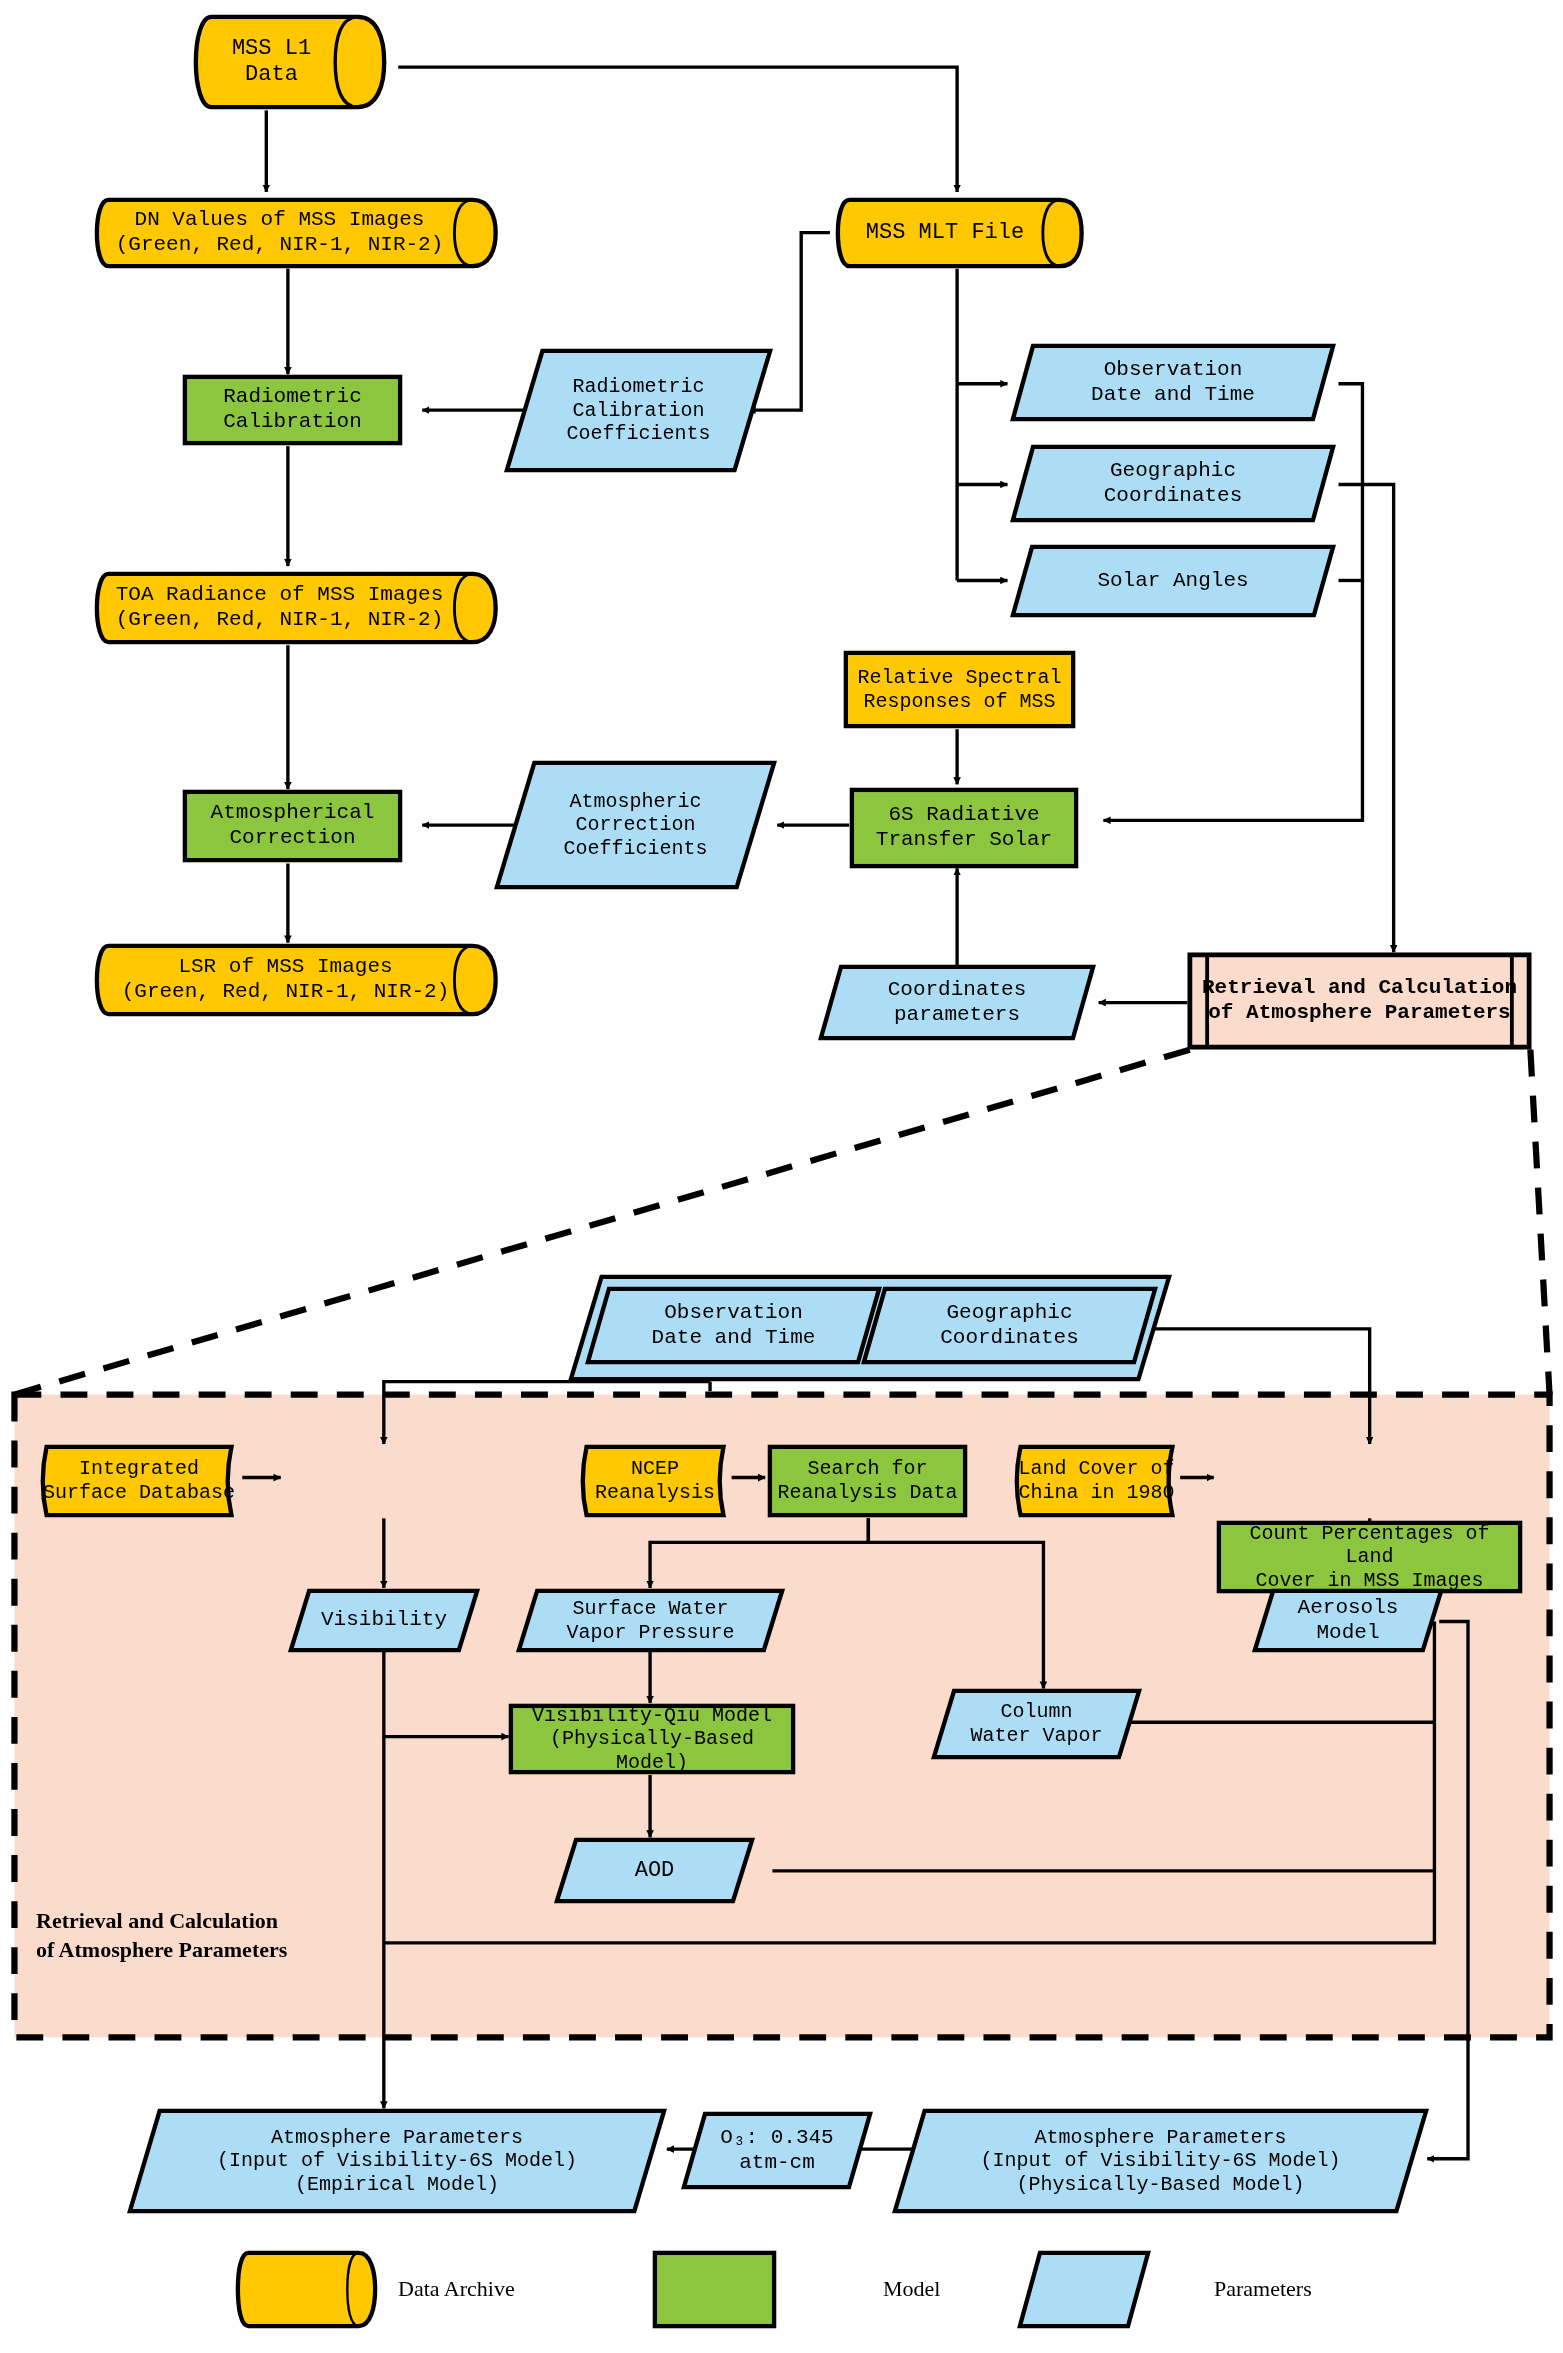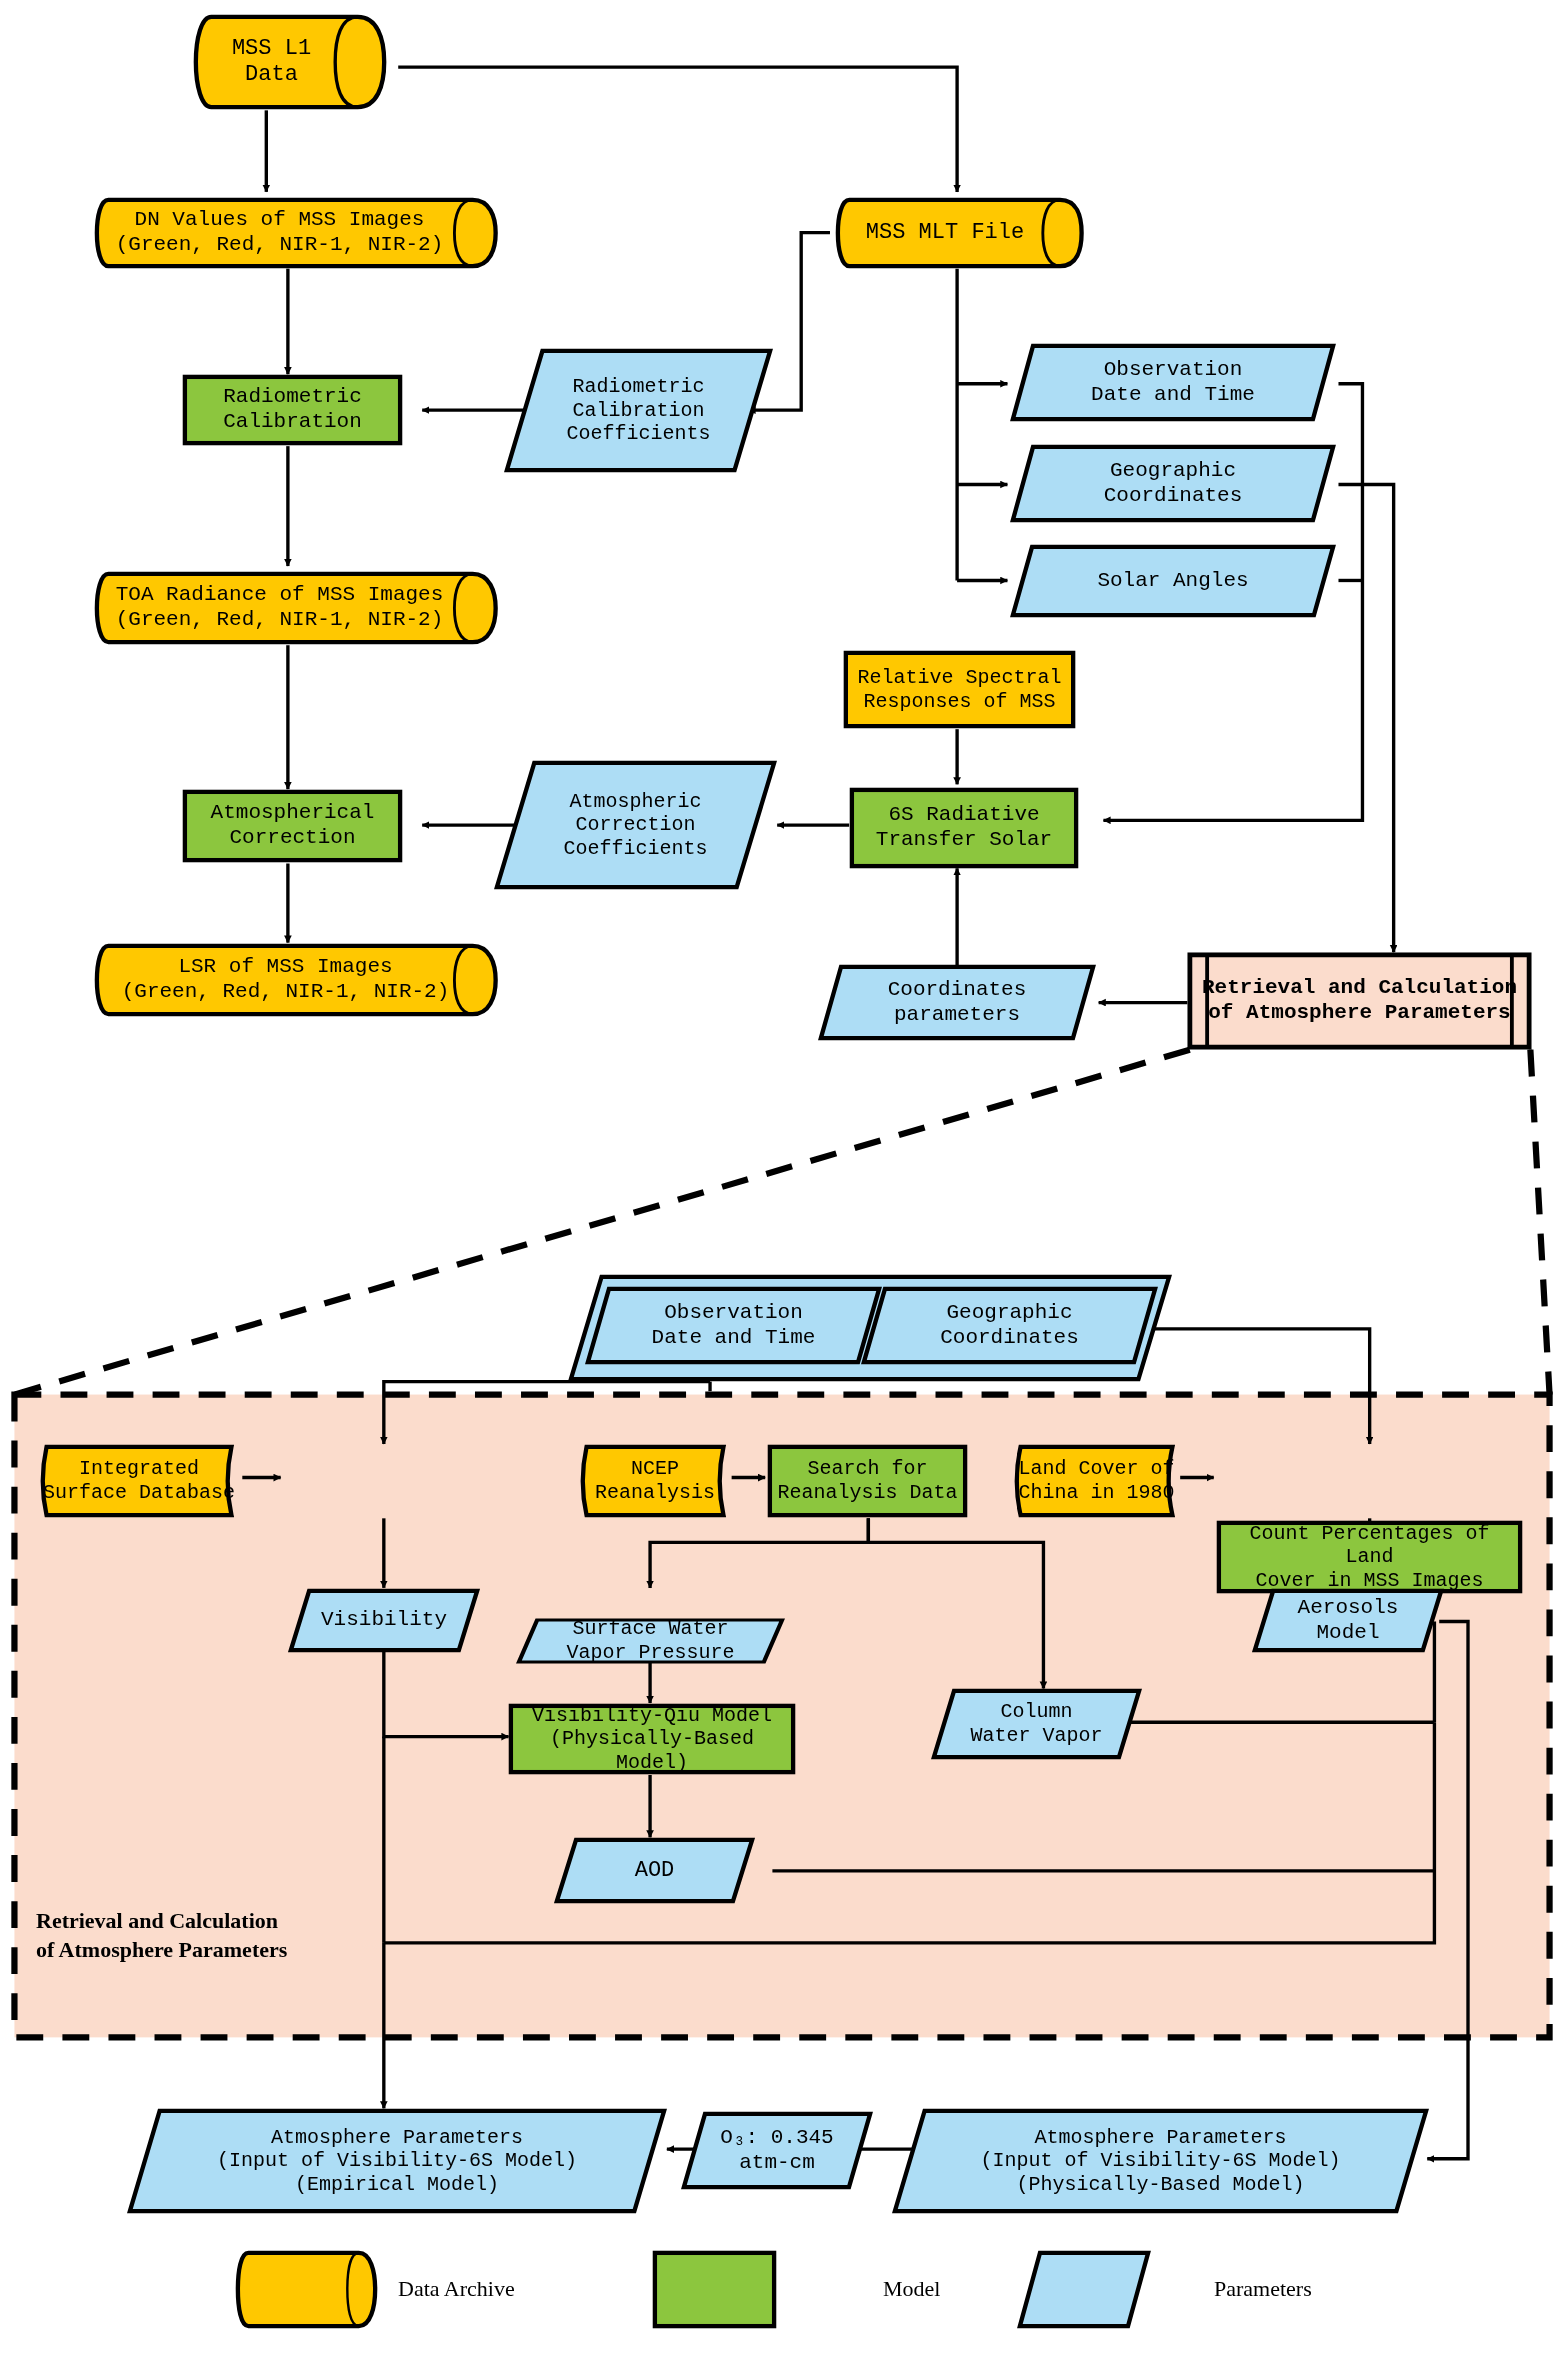--- a/index.html
+++ b/index.html
@@ -310,21 +310,21 @@
 Cover in MSS Images</div>
   </div>
 
   <div class="node" style="left:288px;top:1588px;width:192px;height:65px;font-size:21px;">
     <svg viewBox="0 0 400 135" preserveAspectRatio="none">
       <path d="M44,6 L394,6 L356,129 L6,129 Z" fill="#ADDDF5" stroke="#000" stroke-width="9"></path>
     </svg>
     <div class="lbl">Visibility</div>
   </div>
 
-  <div class="node" style="left:516px;top:1588px;width:269px;height:46px;font-size:20px;margin-top:30px;">
+  <div class="node" style="left:516px;top:1588px;width:269px;height:65px;font-size:20px;">
     <svg viewBox="0 0 560 135" preserveAspectRatio="none">
       <path d="M44,6 L554,6 L516,129 L6,129 Z" fill="#ADDDF5" stroke="#000" stroke-width="9"></path>
     </svg>
     <div class="lbl">Surface Water
 Vapor Pressure</div>
   </div>
 
   <div class="node" style="left:1252px;top:1588px;width:192px;height:65px;font-size:21px;">
     <svg viewBox="0 0 400 135" preserveAspectRatio="none">
       <path d="M44,6 L394,6 L356,129 L6,129 Z" fill="#ADDDF5" stroke="#000" stroke-width="9"></path>

